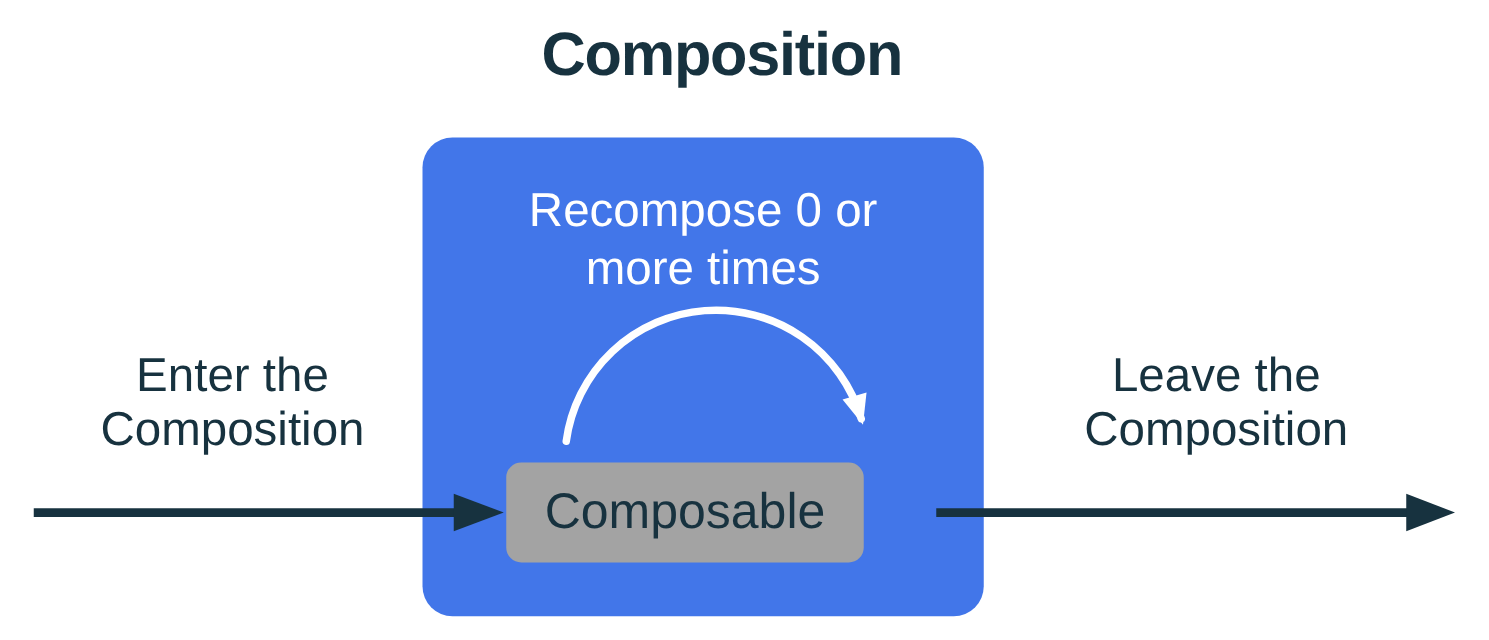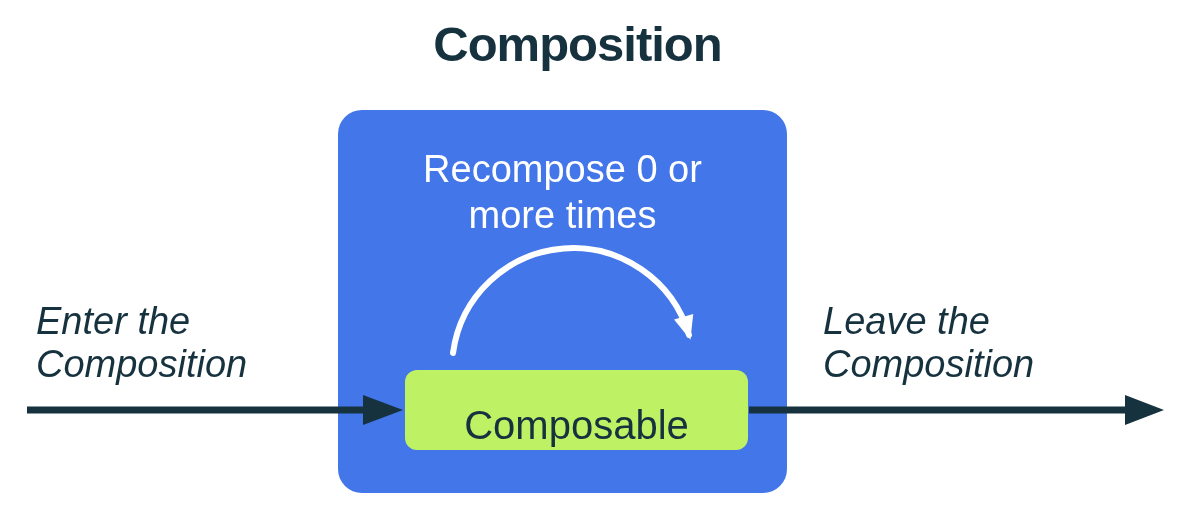--- a/index.html
+++ b/index.html
@@ -43,43 +43,42 @@
     text-align: center;
     white-space: pre-line;
     font-size: 38px;
     line-height: 46px;
     color: #ffffff;
   }
   .composable-box {
     position: absolute;
     left: 405px;
     top: 370px;
-    width: 343px;
+    width: 286px;
     height: 80px;
-    background: #bef264;
+    background: #a3a3a3;
     border-radius: 12px;
     display: flex;
-    align-items: flex-end;
+    align-items: center;
     justify-content: center;
   }
   .composable-label {
     font-size: 40px;
     color: #17323F;
     padding-bottom: 2px;
   }
   .flow-label {
     position: absolute;
     width: 300px;
-    top: 300px;
-    text-align: left;
+    top: 280px;
+    text-align: center;
     white-space: pre-line;
     font-size: 38px;
     line-height: 43px;
     color: #17323F;
-    font-style: italic;
   }
   .enter-label { left: 36px; }
   .leave-label { left: 823px; }
   .arrow-layer {
     position: absolute;
     left: 0;
     top: 0;
     width: 1191px;
     height: 512px;
     pointer-events: none;

